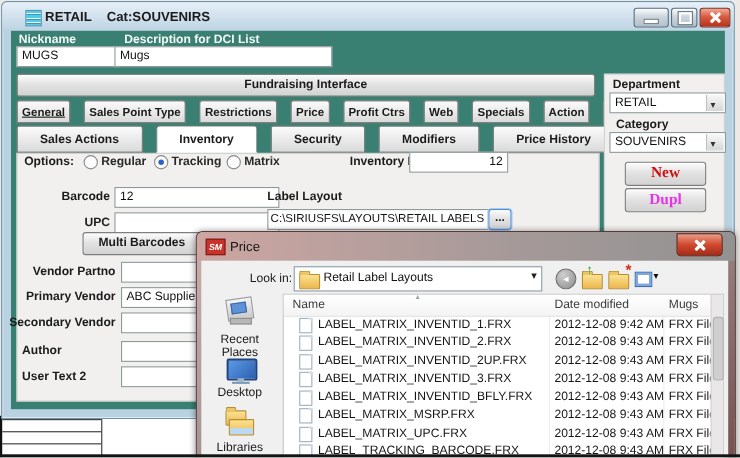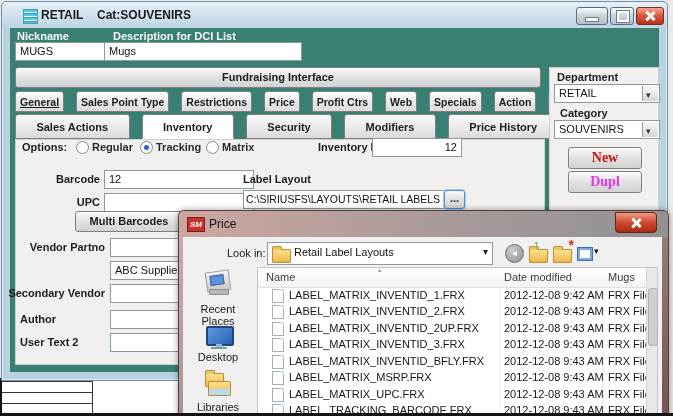--- a/index.html
+++ b/index.html
@@ -193,20 +193,21 @@
   <div class="abs field" style="left:104px;top:193px;width:140px;height:17px;"></div>
 
   <div class="abs field" style="left:243px;top:190px;width:198px;height:17px;font-size:10.5px;padding:0 2px;">C:\SIRIUSFS\LAYOUTS\RETAIL LABELS</div>
   <div class="abs gbtn" style="left:444px;top:190px;width:19px;height:17px;line-height:15px;border:1px solid #4d90d8;box-shadow:0 0 0 1px #a8cdf0;">...</div>
 
   <div class="abs gbtn" style="left:75px;top:211px;width:106px;height:19px;line-height:19px;">Multi Barcodes</div>
 
   <div class="abs blabel" style="left:5px;top:241px;width:100px;text-align:right;">Vendor Partno</div>
   <div class="abs field" style="left:110px;top:238px;width:140px;height:17px;"></div>
 
+  <div class="abs blabel" style="left:5px;top:264px;width:100px;text-align:right;">Primary Vendor</div>
   <div class="abs field" style="left:110px;top:261px;width:140px;height:17px;">ABC Supplie</div>
 
   <div class="abs blabel" style="left:0px;top:287px;width:105px;text-align:right;">Secondary Vendor</div>
   <div class="abs field" style="left:110px;top:284px;width:140px;height:17px;"></div>
 
   <div class="abs blabel" style="left:20px;top:313px;">Author</div>
   <div class="abs field" style="left:110px;top:310px;width:140px;height:17px;"></div>
 
   <div class="abs blabel" style="left:20px;top:336px;">User Text 2</div>
   <div class="abs field" style="left:110px;top:333px;width:140px;height:17px;"></div>

